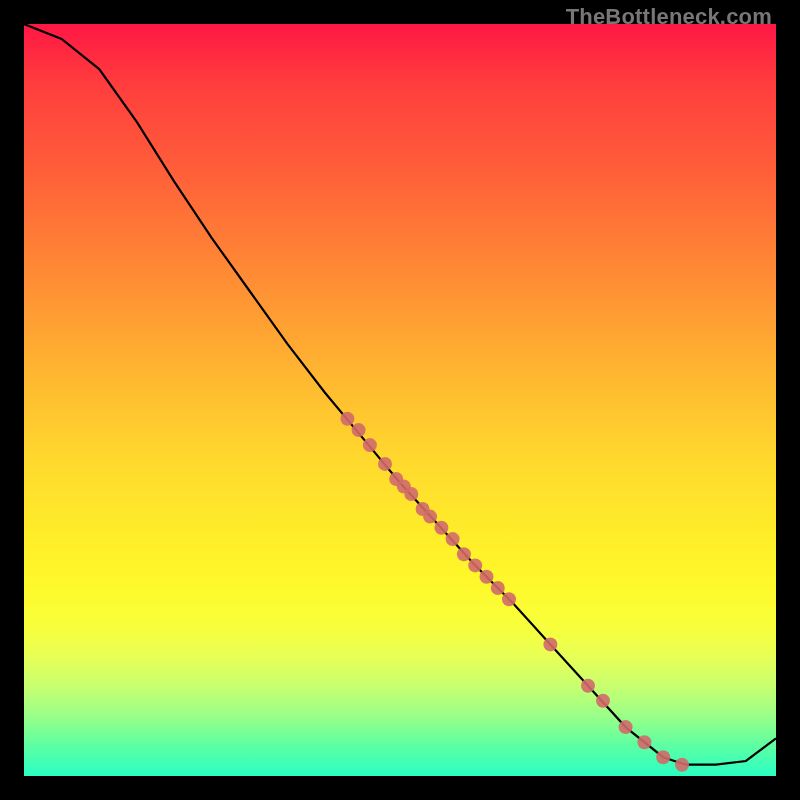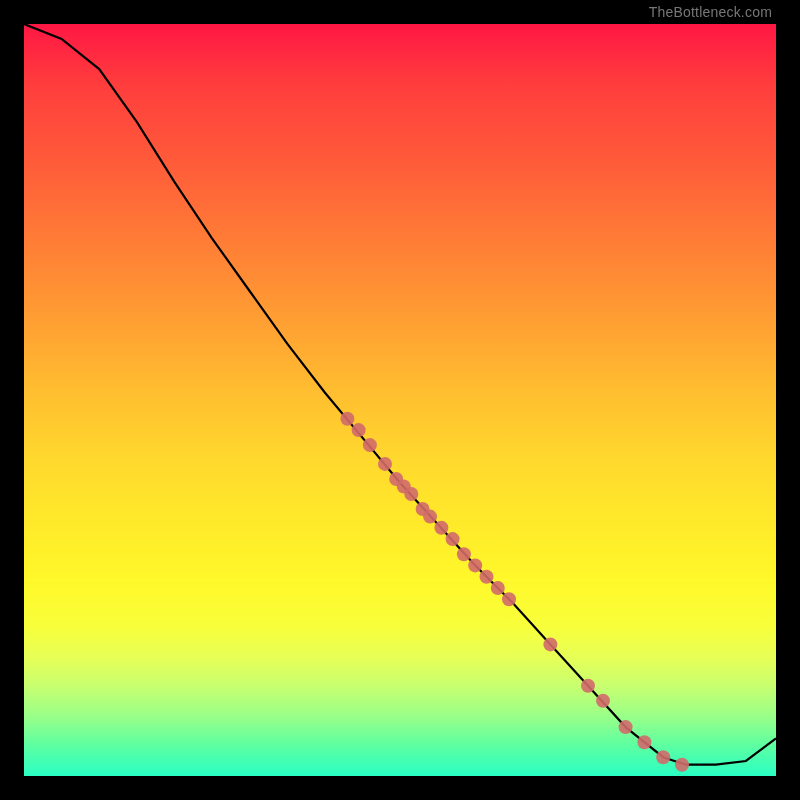--- a/index.html
+++ b/index.html
@@ -33,22 +33,22 @@
       #9aff88 92%,
       #5cffa2 96%,
       #2affc4 100%
     );
   }
   .watermark {
     position: absolute;
     top: 4px;
     right: 28px;
     color: #777;
-    font-size: 14px;
-    font-weight: 400;
+    font-size: 22px;
+    font-weight: 700;
     letter-spacing: 0.2px;
     z-index: 5;
   }
   svg.curve {
     position: absolute;
     left: 0; top: 0;
     width: 100%; height: 100%;
     z-index: 2;
   }
 </style>

